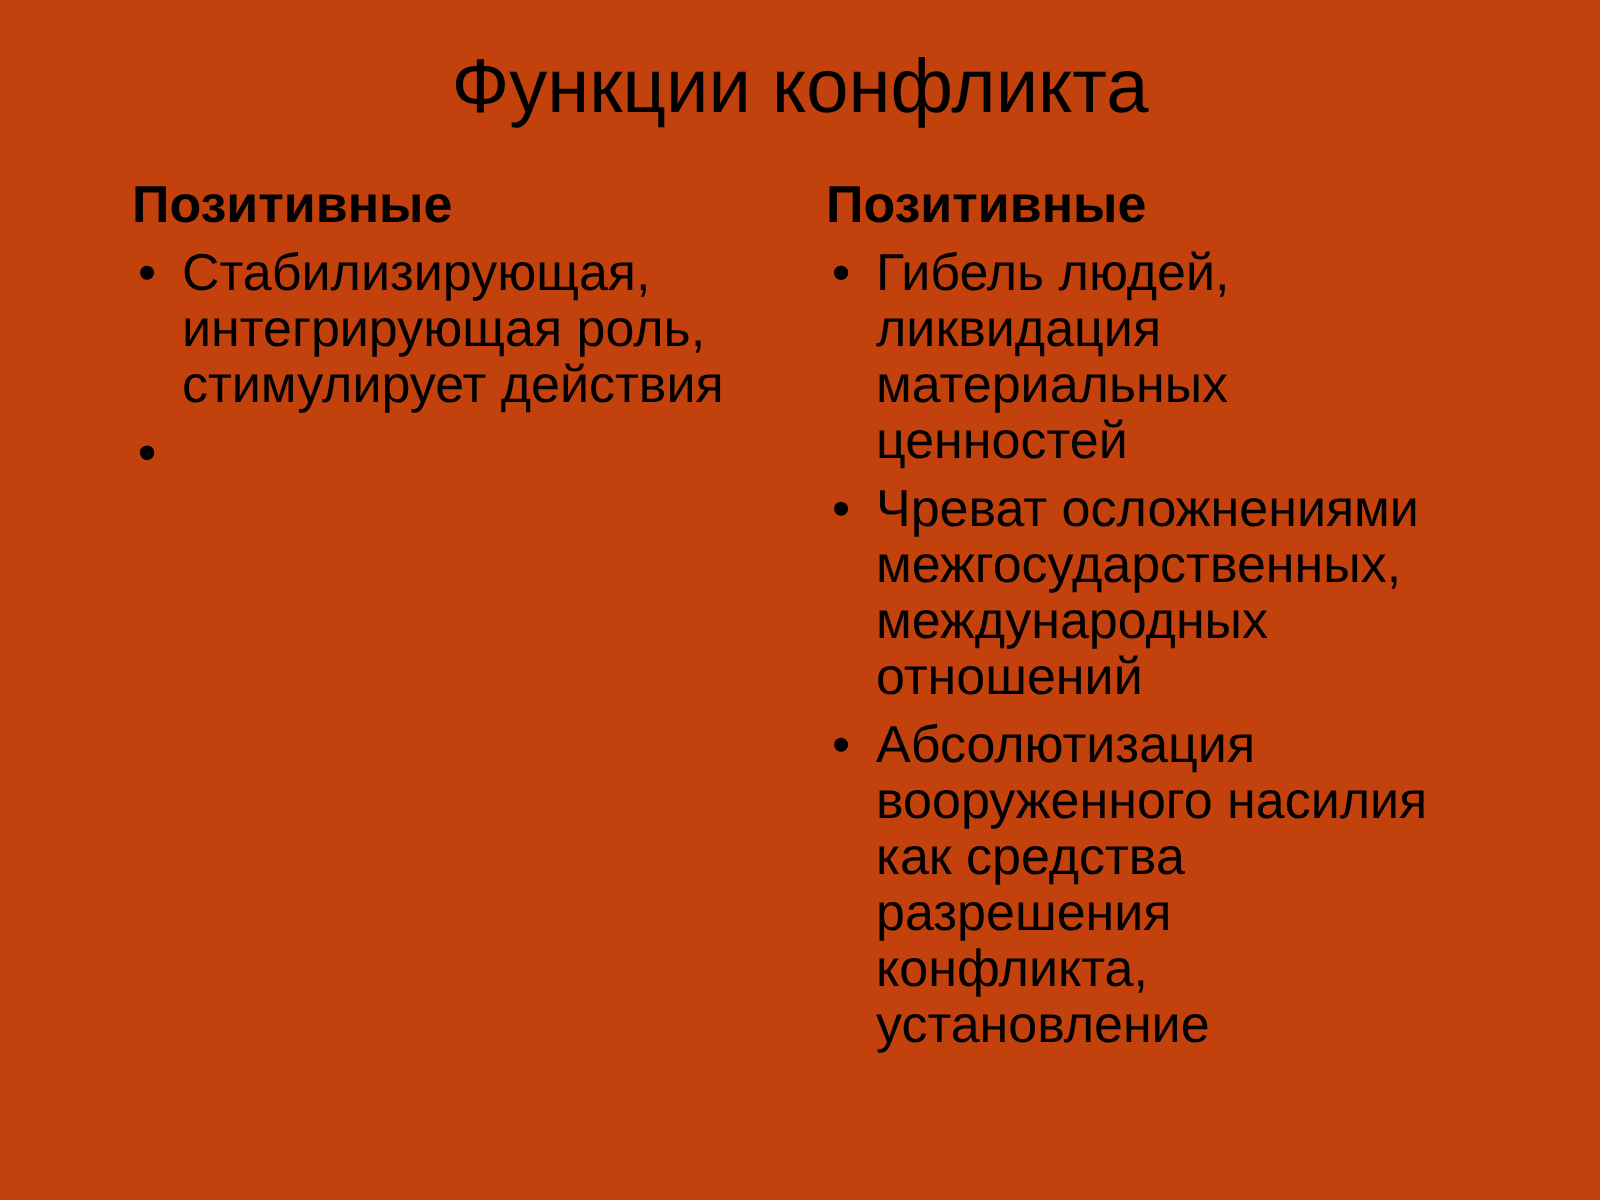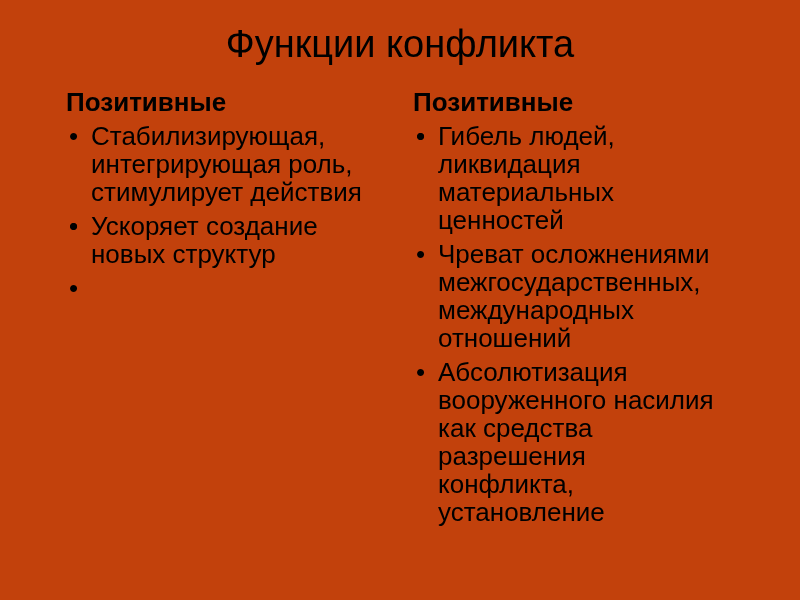--- a/index.html
+++ b/index.html
@@ -87,22 +87,20 @@
         <span class="bullet-glyph">•</span>
         <span class="bullet-text">Стабилизирующая,
 интегрирующая роль,
 стимулирует действия</span>
       </li>
       <li>
         <span class="bullet-glyph">•</span>
       </li>
       <li>
         <span class="bullet-glyph">•</span>
-        <span class="bullet-text">Ускоряет создание
-новых структур</span>
       </li>
       <li>
         <span class="bullet-glyph">•</span>
       </li>
     </ul>
   </div>
 
   <div class="column column-right">
     <div class="column-header">Позитивные</div>
     <ul class="bullet-list">

